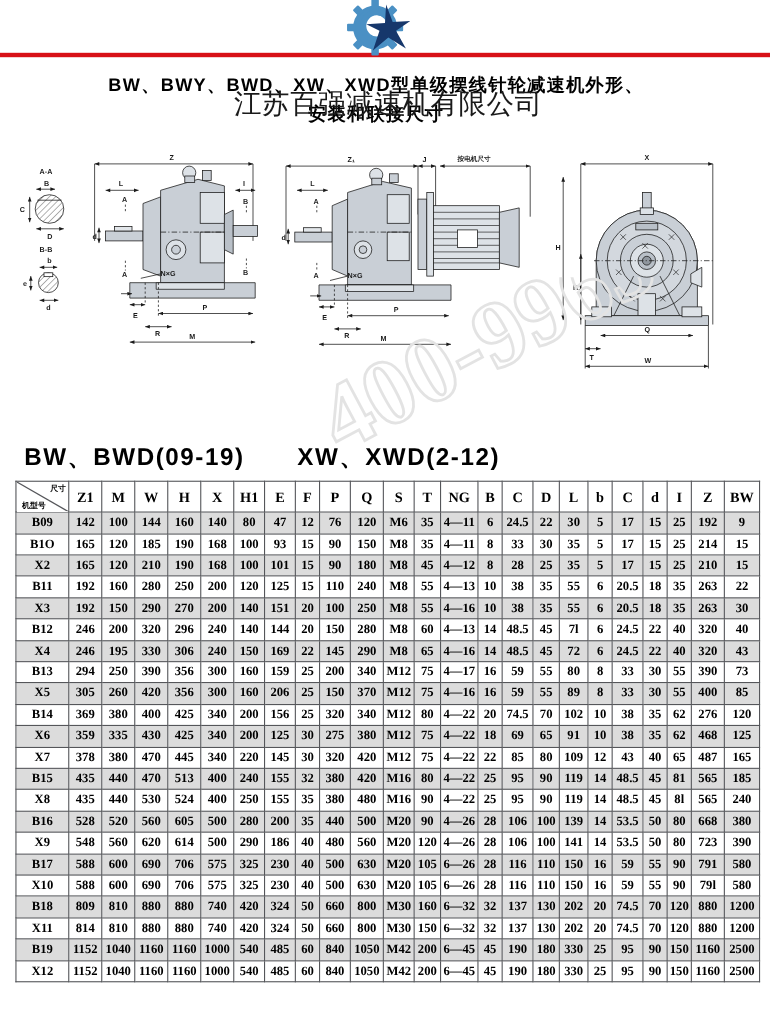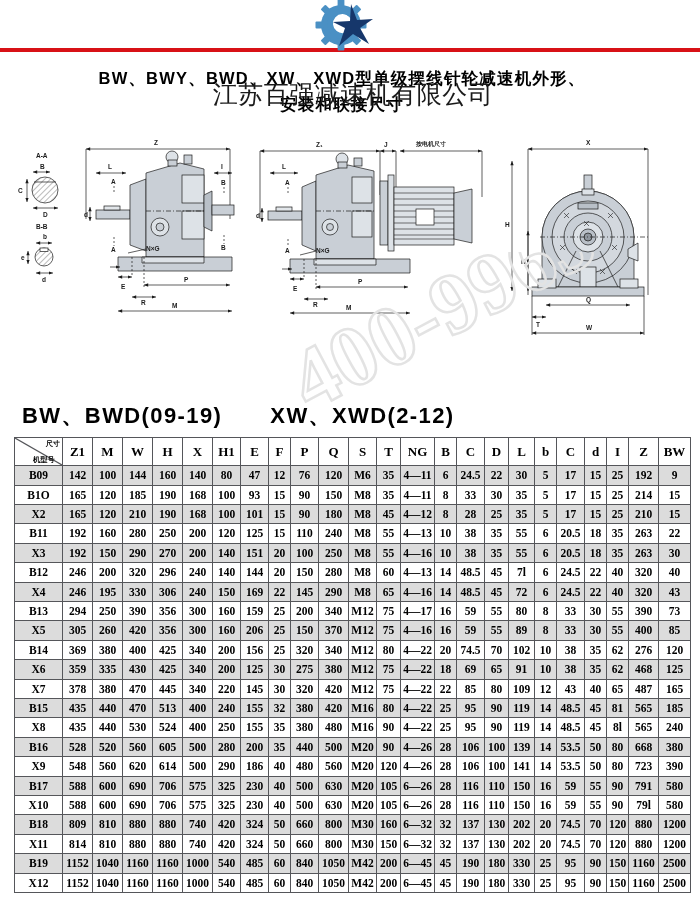--- a/index.html
+++ b/index.html
@@ -136,21 +136,21 @@
   th.corner .lbl-dim {
     position: absolute;
     top: 0px; right: 2px;
     font-size: 7.2px;
     font-weight: bold;
     line-height: 11px;
     font-family: "Liberation Sans", "DejaVu Sans", sans-serif;
   }
   th.corner .lbl-model {
     position: absolute;
-    bottom: 0px; left: 18px;
+    bottom: 0px; left: 5px;
     font-size: 7.2px;
     font-weight: bold;
     line-height: 11px;
     font-family: "Liberation Sans", "DejaVu Sans", sans-serif;
     margin-top: 22px;
   }
 
   
   .watermark {
     position: absolute;

